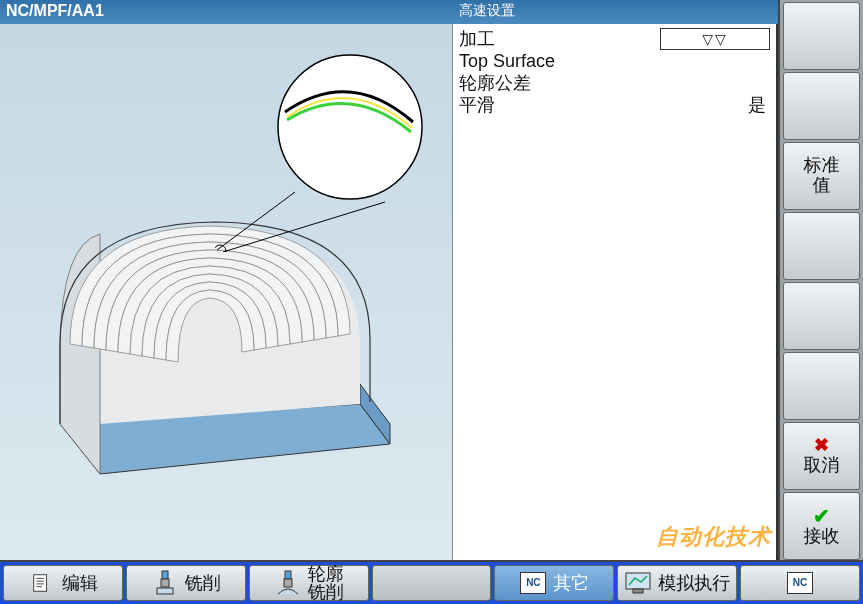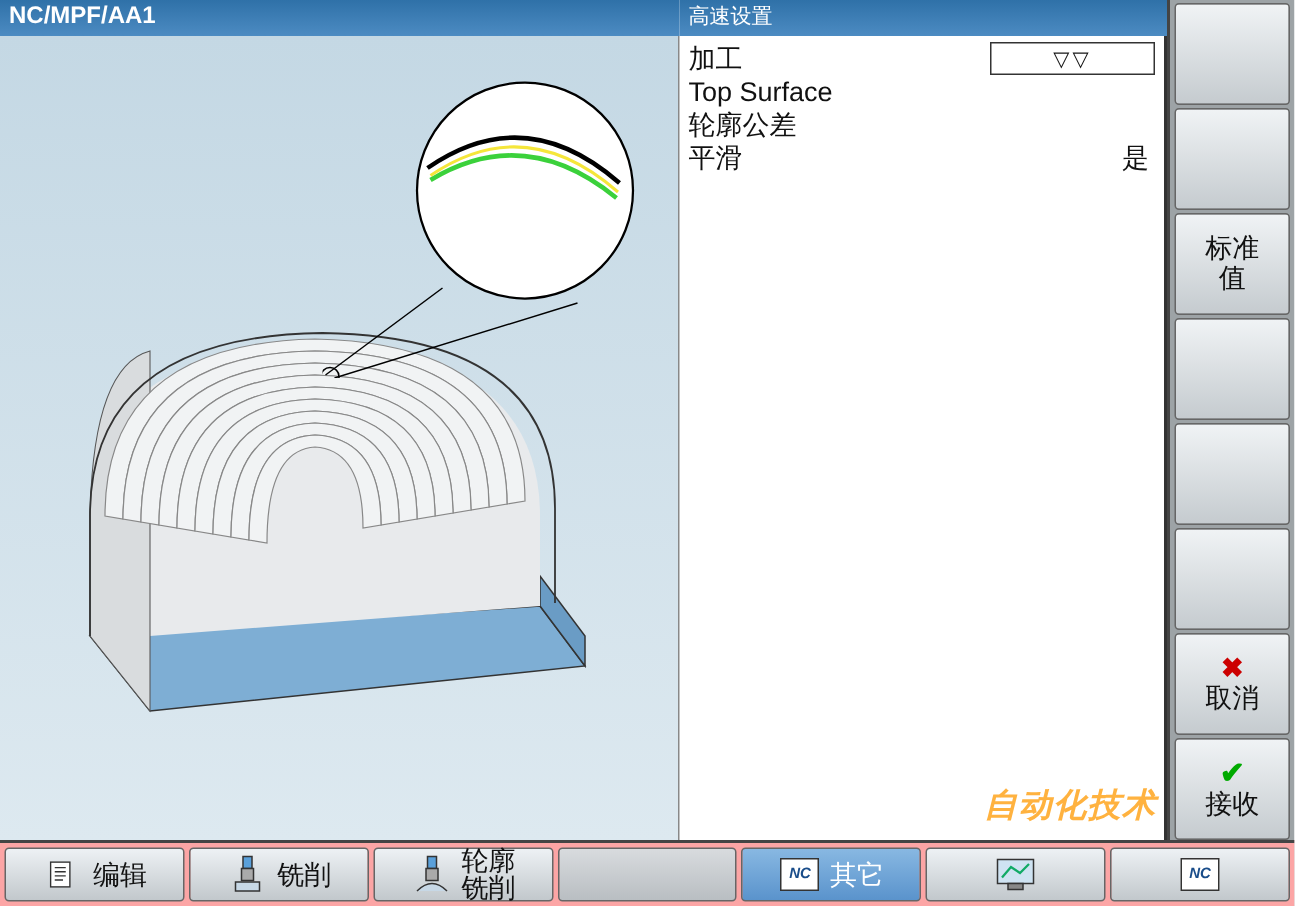--- a/index.html
+++ b/index.html
@@ -110,21 +110,21 @@
   text-align: center;
 }
 .softkey.empty { color: transparent; }
 .softkey .x-mark { color: #c00; font-size: 18px; font-weight: bold; }
 .softkey .check-mark { color: #0a0; font-size: 20px; font-weight: bold; }
 
 
 .bottom-keys {
   grid-column: 1 / span 2;
   grid-row: 2;
-  background: #fca5a5;
+  background: #1d4ed8;
   display: flex;
   gap: 3px;
   padding: 3px;
   border-top: 2px solid #444;
 }
 .bkey {
   flex: 1;
   background: linear-gradient(#edf1f4, #c2c8cc);
   border: 1px solid #666;
   border-radius: 3px;
@@ -147,21 +147,21 @@
 }
 .bkey-text { white-space: pre-line; text-align: center; }
 
 
 .toolico svg { width: 26px; height: 26px; }
 .ncico { 
   width: 26px; height: 22px; 
   border: 1px solid #333; 
   background: #fff;
   display:flex; align-items:center; justify-content:center;
-  font-size: 10px; font-weight: bold; color: #1a4d8a; font-style: italic;
+  font-size: 10px; font-weight: bold; color: #1a4d8a;
 }
 .editico svg { width: 22px; height: 22px; }
 
 .watermark {
   position: absolute;
   right: 92px;
   bottom: 52px;
   font-size: 22px;
   font-weight: bold;
   font-style: italic;
@@ -314,20 +314,21 @@
       <span class="bkey-text">其它</span>
     </div>
     <div class="bkey">
       <span class="bkey-icon">
         <svg width="26" height="22" viewBox="0 0 26 22">
             <rect x="1" y="1" width="24" height="16" fill="#cfe3f2" stroke="#333"></rect>
             <rect x="8" y="17" width="10" height="4" fill="#888" stroke="#333"></rect>
             <path d="M4 13 L10 6 L16 10 L22 4" fill="none" stroke="#1a6" stroke-width="1.5"></path>
           </svg>
       </span>
+      <span class="bkey-text">模拟执行</span>
     </div>
     <div class="bkey">
       <span class="bkey-icon">
           <span class="ncico">NC</span>
         </span>
     </div>
   </div>
 </div>
 
 <div class="watermark">自动化技术</div>

